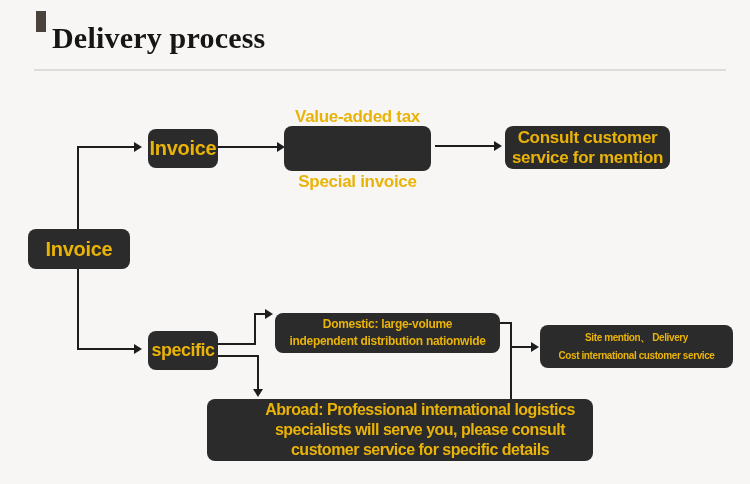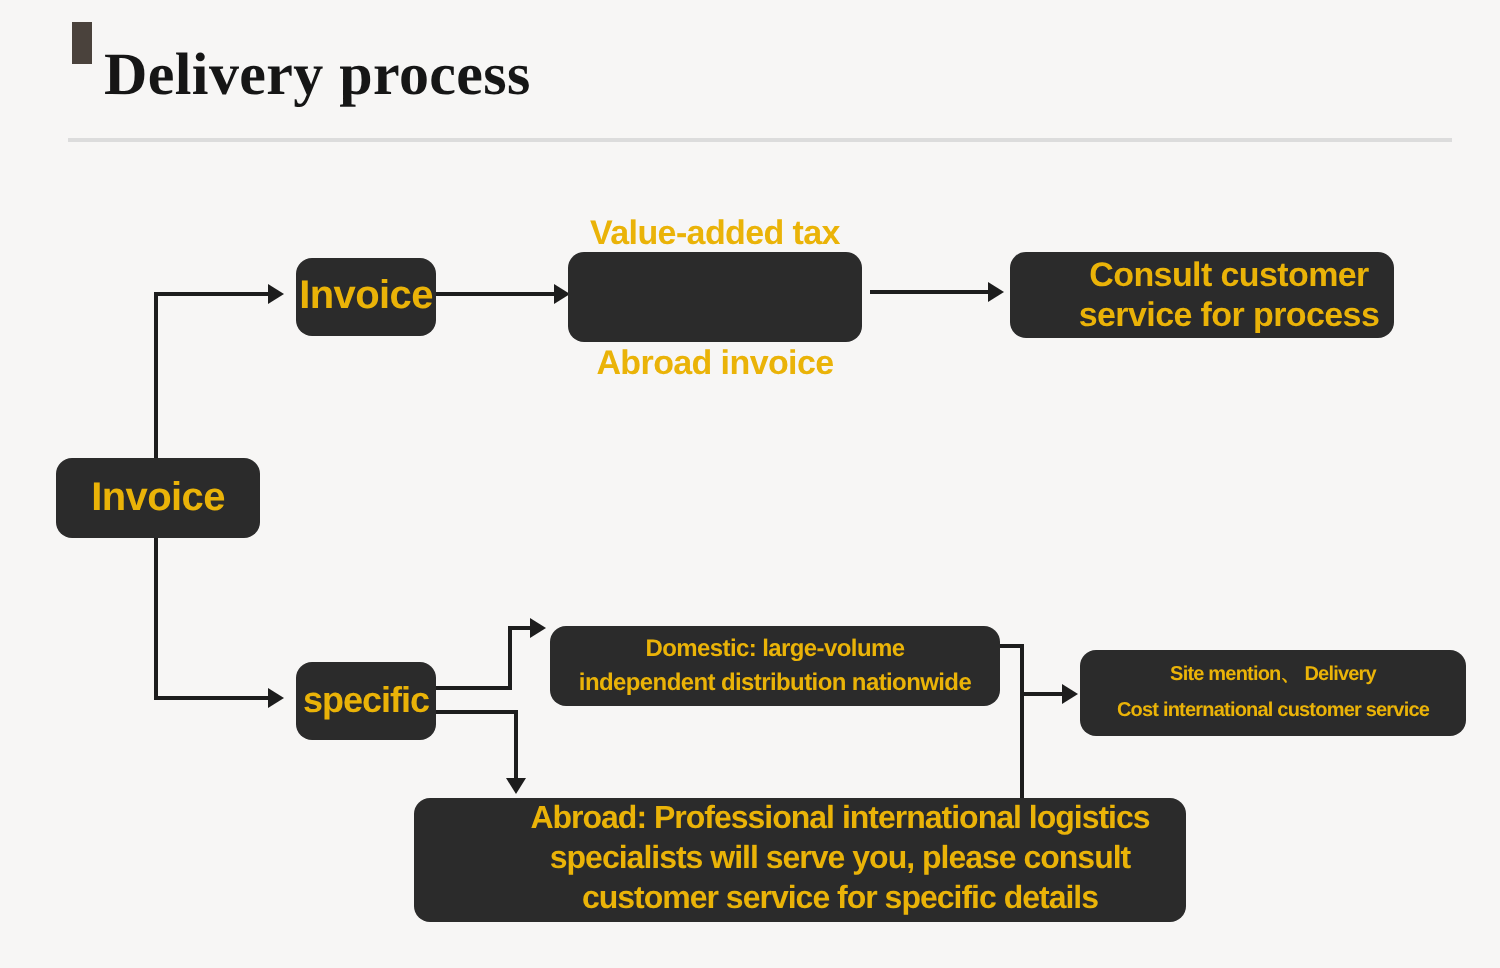--- a/index.html
+++ b/index.html
@@ -25,21 +25,21 @@
   .node{
     position:absolute;z-index:2;
     background:#2b2b2b;color:#eab308;border-radius:8px;
     display:flex;flex-direction:column;justify-content:center;
     text-align:center;font-weight:bold;
   }
   .node .ln{display:block;white-space:nowrap;}
   .n-shipment {left:28px; top:229px;width:102px;height:40px;font-size:20px;letter-spacing:-0.3px;}
   .n-invoice  {left:148px;top:129px;width:70px; height:39px;font-size:20px;letter-spacing:-0.3px;}
   .n-vat      {left:284px;top:126px;width:147px;height:45px;font-size:17px;line-height:21px;letter-spacing:-0.3px;gap:44px;}
-  .n-consult  {left:505px;top:126px;width:165px;height:43px;font-size:17px;line-height:20px;letter-spacing:-0.3px;padding-left:27px;}
+  .n-consult  {left:505px;top:126px;width:165px;height:43px;font-size:17px;line-height:20px;letter-spacing:-0.3px;}
   .n-logistics{left:148px;top:331px;width:70px; height:39px;font-size:18px;letter-spacing:-0.5px;}
   .n-domestic {left:275px;top:291px;width:225px;height:40px;font-size:12px;line-height:17px;letter-spacing:-0.3px;margin-top:22px;}
   .n-site     {left:540px;top:325px;width:193px;height:43px;font-size:10px;line-height:18px;letter-spacing:-0.4px;}
   .n-abroad   {left:207px;top:399px;width:346px;height:62px;font-size:16px;line-height:20px;letter-spacing:-0.5px;padding-left:40px;}
 
   
   .h-line,.v-line{position:absolute;background:#1d1d1d;z-index:1;}
   .h-line{height:2px;}
   .v-line{width:2px;}
   .arrow-r{position:absolute;z-index:1;width:0;height:0;
@@ -101,26 +101,26 @@
   <div class="node n-shipment">
     <span class="ln">Invoice</span>
   </div>
 
   <div class="node n-invoice">
     <span class="ln">Invoice</span>
   </div>
 
   <div class="node n-vat">
     <span class="ln">Value-added tax</span>
-    <span class="ln">Abroad invoice</span>
+    <span class="ln">Special invoice</span>
   </div>
 
   <div class="node n-consult">
     <span class="ln">Consult customer</span>
-    <span class="ln">service for process</span>
+    <span class="ln">service for mention</span>
   </div>
 
   <div class="node n-logistics">
     <span class="ln">specific</span>
   </div>
 
   <div class="node n-domestic">
     <span class="ln">Domestic: large-volume</span>
     <span class="ln">independent distribution nationwide</span>
   </div>

